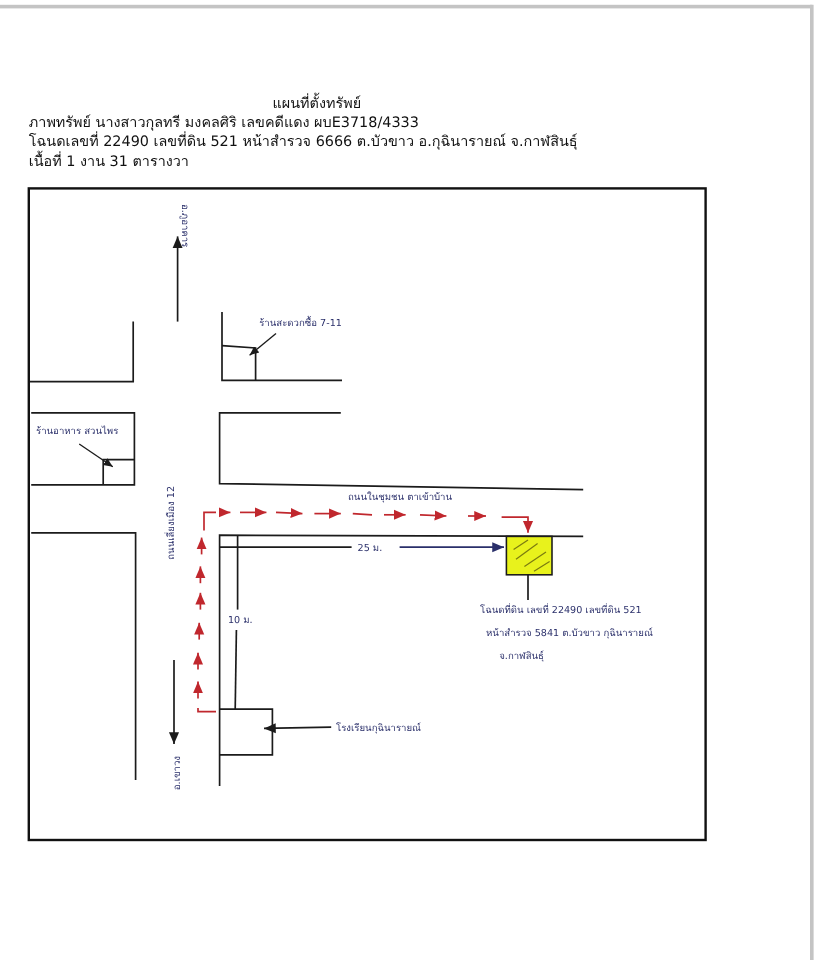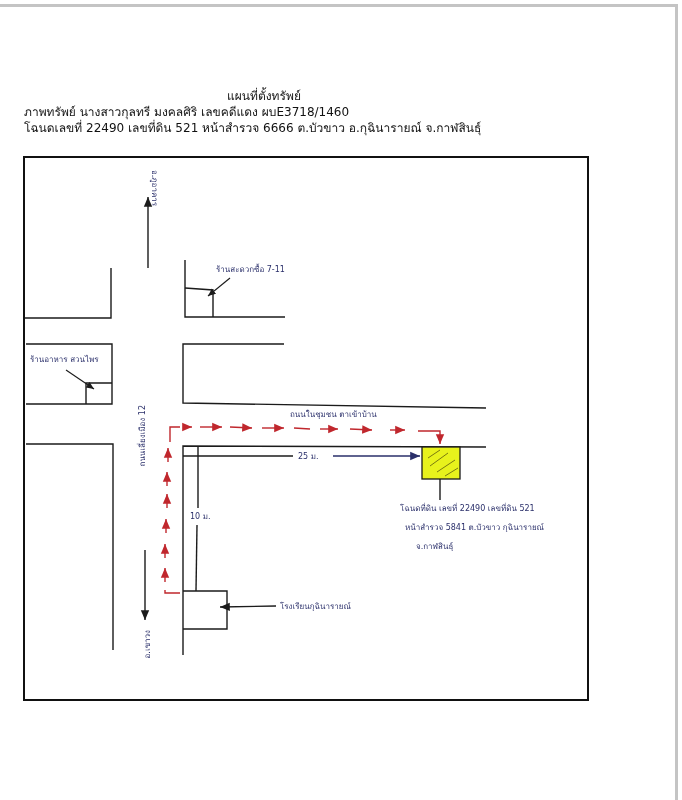--- a/index.html
+++ b/index.html
@@ -1,34 +1,35 @@
 <!DOCTYPE html>
 <html><head>
 <meta charset="utf-8">
 <style>
   html, body { margin: 0; padding: 0; background: #ffffff; }
   body { width: 682px; height: 800px; position: relative; overflow: hidden; font-family: "DejaVu Sans", sans-serif; }
   .page-edge-top { position: absolute; left: 0; top: 4px; width: 677px; height: 3px; background: #c4c4c4; }
   .page-edge-right { position: absolute; left: 675px; top: 4px; width: 3px; height: 796px; background: #c4c4c4; }
-  .header { position: absolute; left: 24px; top: 78px; width: 560px; font-size: 12px; line-height: 16px; color: #111; margin-top: 10px; }
+  .header { position: absolute; left: 24px; top: 78px; width: 560px; font-size: 12px; line-height: 16px; color: #111; }
   .header .title { text-align: center; padding-left: 140px; width: 200px; }
   .header .line { white-space: nowrap; }
   svg { position: absolute; left: 0; top: 0; }
   .hand { font-family: "DejaVu Sans", sans-serif; fill: #2a2f6a; }
 </style>
 </head>
 <body>
 
 <div class="page-edge-top"></div>
 <div class="page-edge-right"></div>
 
 <div class="header">
   <div class="title">แผนที่ตั้งทรัพย์</div>
-  <div class="line">ภาพทรัพย์ นางสาวกุลทรี มงคลศิริ เลขคดีแดง ผบE3718/1460</div>
+  <div class="line">ภาพทรัพย์ นางสาวกุลทรี มงคลศิริ เลขคดีแดง ผบE3718/4333</div>
   <div class="line">โฉนดเลขที่ 22490 เลขที่ดิน 521 หน้าสำรวจ 6666 ต.บัวขาว อ.กุฉินารายณ์ จ.กาฬสินธุ์</div>
+  <div class="line">เนื้อที่ 1 งาน 31 ตารางวา</div>
 </div>
 
 <svg width="682" height="800" viewBox="0 0 682 800">
   <defs>
     <marker id="arrRed" markerWidth="8" markerHeight="8" refX="7" refY="4" orient="auto">
       <path d="M0,1 L7,4 L0,7 z" fill="#c0272d"></path>
     </marker>
     <marker id="arrInk" markerWidth="8" markerHeight="8" refX="7" refY="4" orient="auto">
       <path d="M0,1 L7,4 L0,7 z" fill="#1b1b1b"></path>
     </marker>

